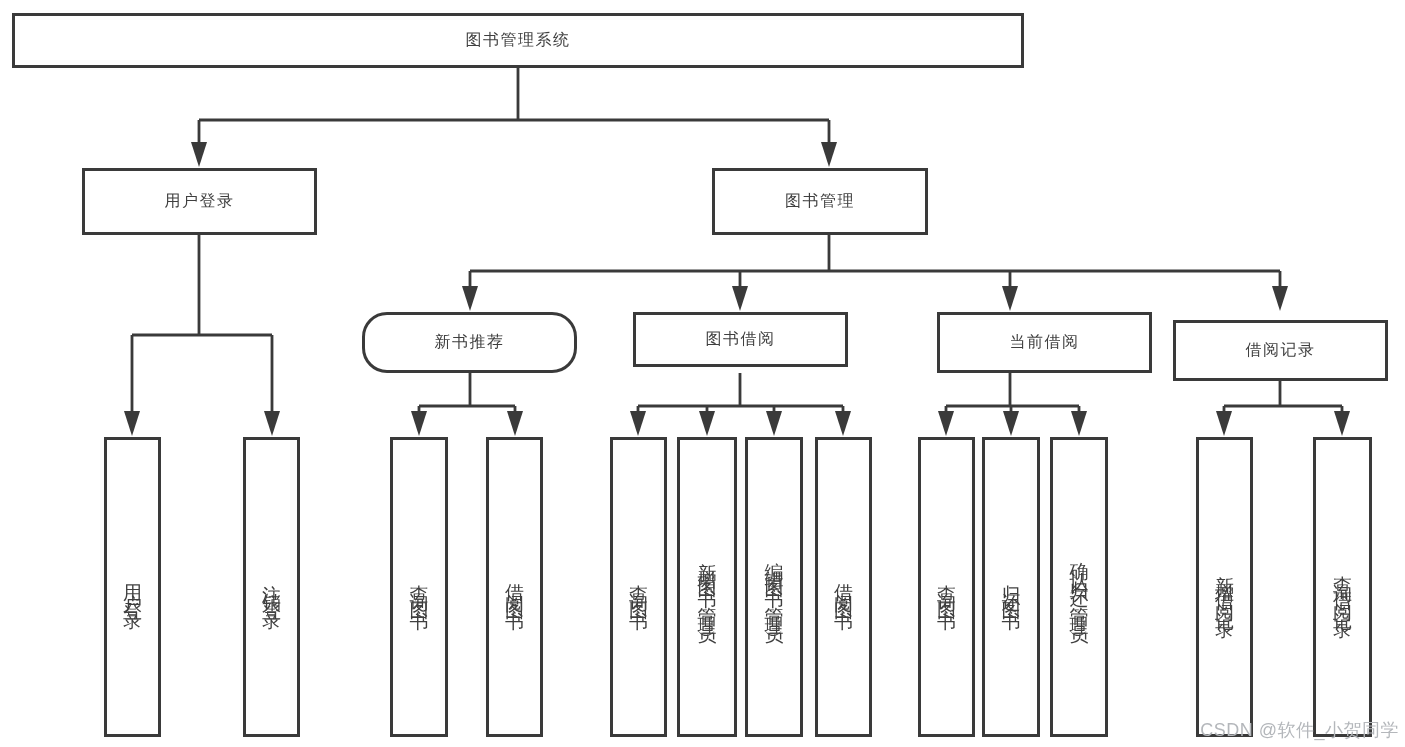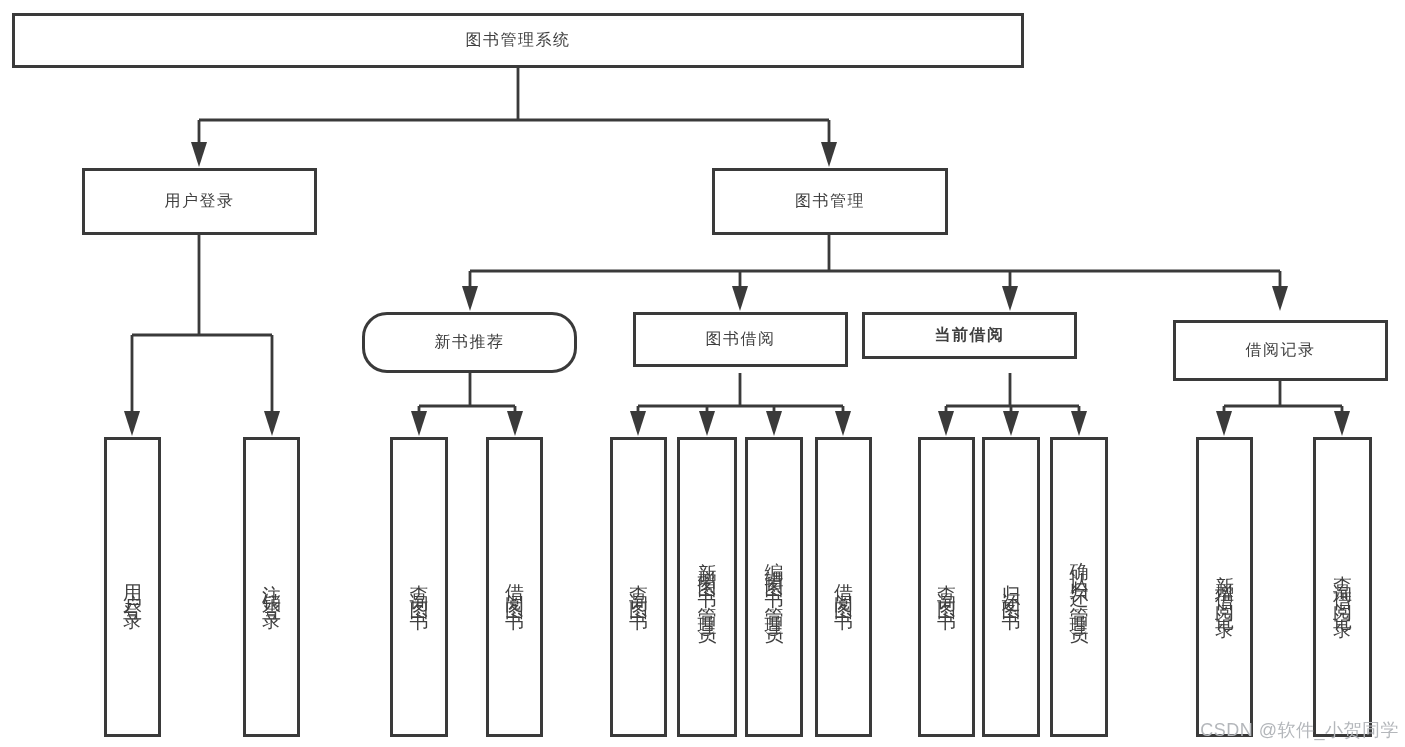--- a/index.html
+++ b/index.html
@@ -111,31 +111,31 @@
     </g>
   </svg>
 
   <div class="node" style="left:12px; top:13px; width:1012px; height:55px;">
     <span>图书管理系统</span>
   </div>
 
   <div class="node" style="left:82px; top:168px; width:235px; height:67px;">
     <span>用户登录</span>
   </div>
-  <div class="node" style="left:712px; top:168px; width:236px; height:67px;font-family:Liberation Mono, monospace;">
+  <div class="node" style="left:712px; top:168px; width:216px; height:67px;font-family:Liberation Mono, monospace;">
     <span>图书管理</span>
   </div>
 
   <div class="node" style="left:362px; top:312px; width:215px; height:61px;border-radius:25px;">
     <span>新书推荐</span>
   </div>
   <div class="node" style="left:633px; top:312px; width:215px; height:55px;">
     <span>图书借阅</span>
   </div>
-  <div class="node" style="left:862px; top:312px; width:215px; height:47px;font-weight:bold;">
+  <div class="node" style="left:937px; top:312px; width:215px; height:61px;">
     <span>当前借阅</span>
   </div>
   <div class="node" style="left:1173px; top:320px; width:215px; height:61px;">
     <span>借阅记录</span>
   </div>
 
   <div class="leaf" style="left:104px; top:437px; width:57px; height:300px;">
     <span>用户登录</span>
   </div>
   <div class="leaf" style="left:243px; top:437px; width:57px; height:300px;">

